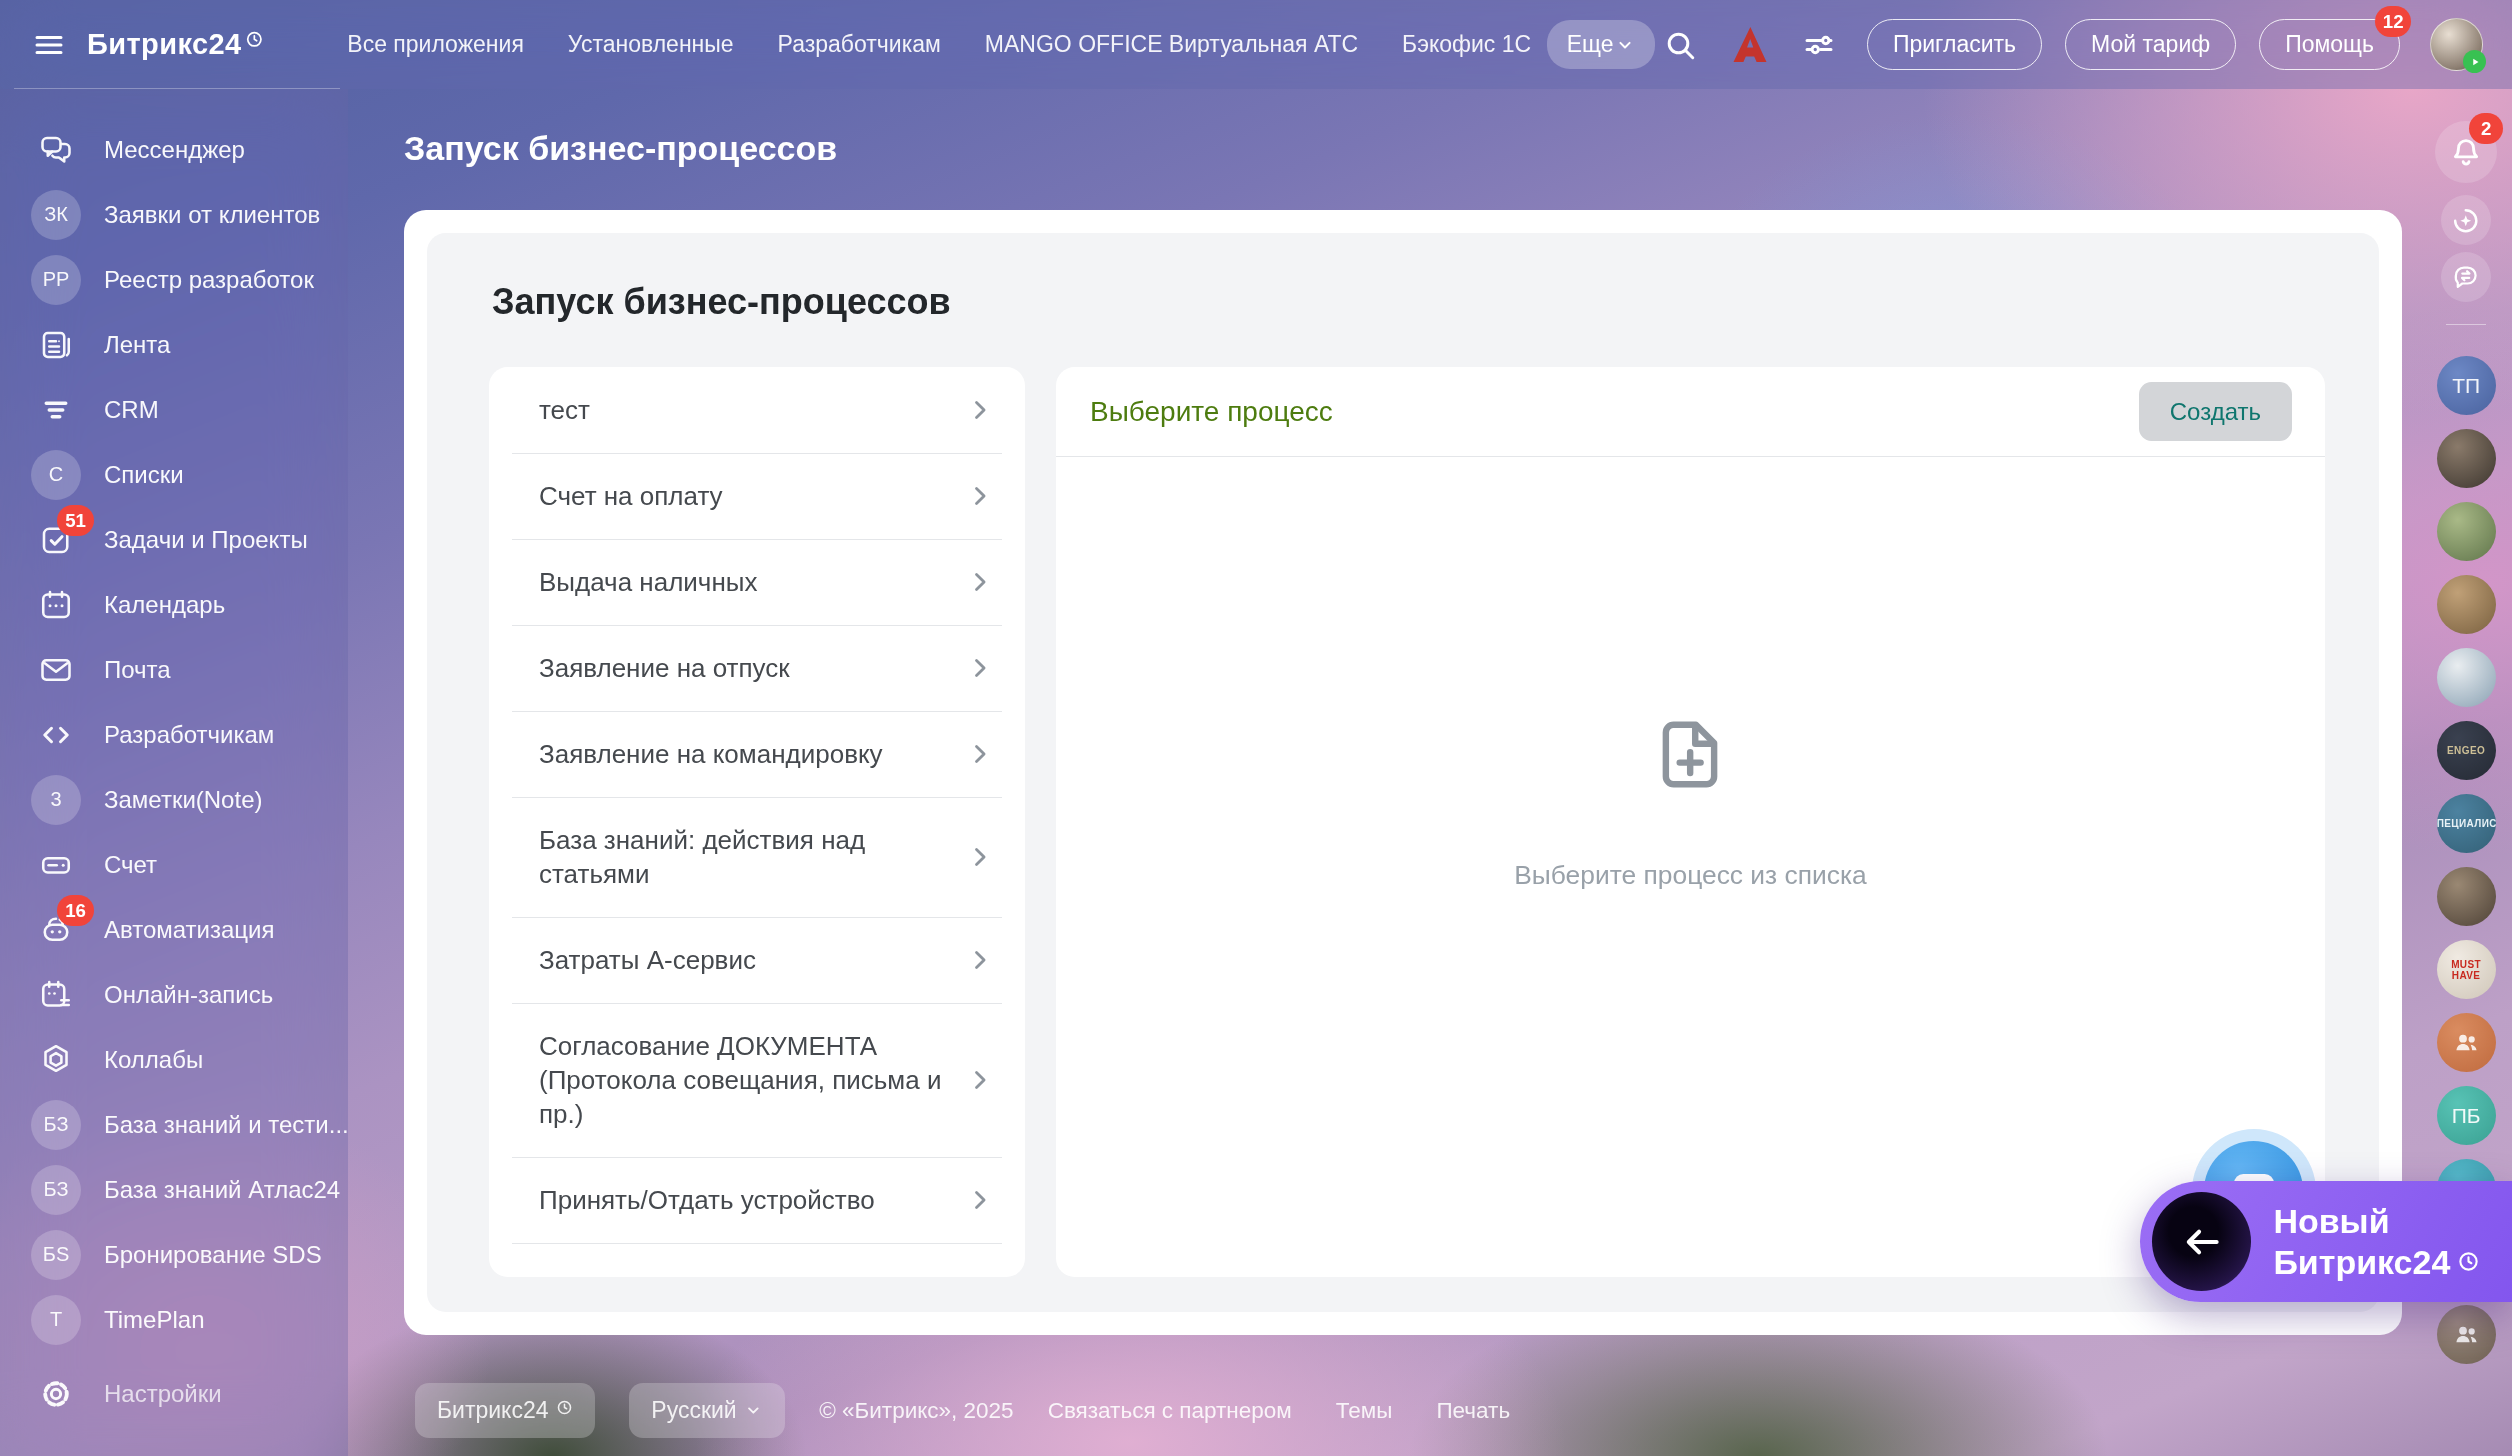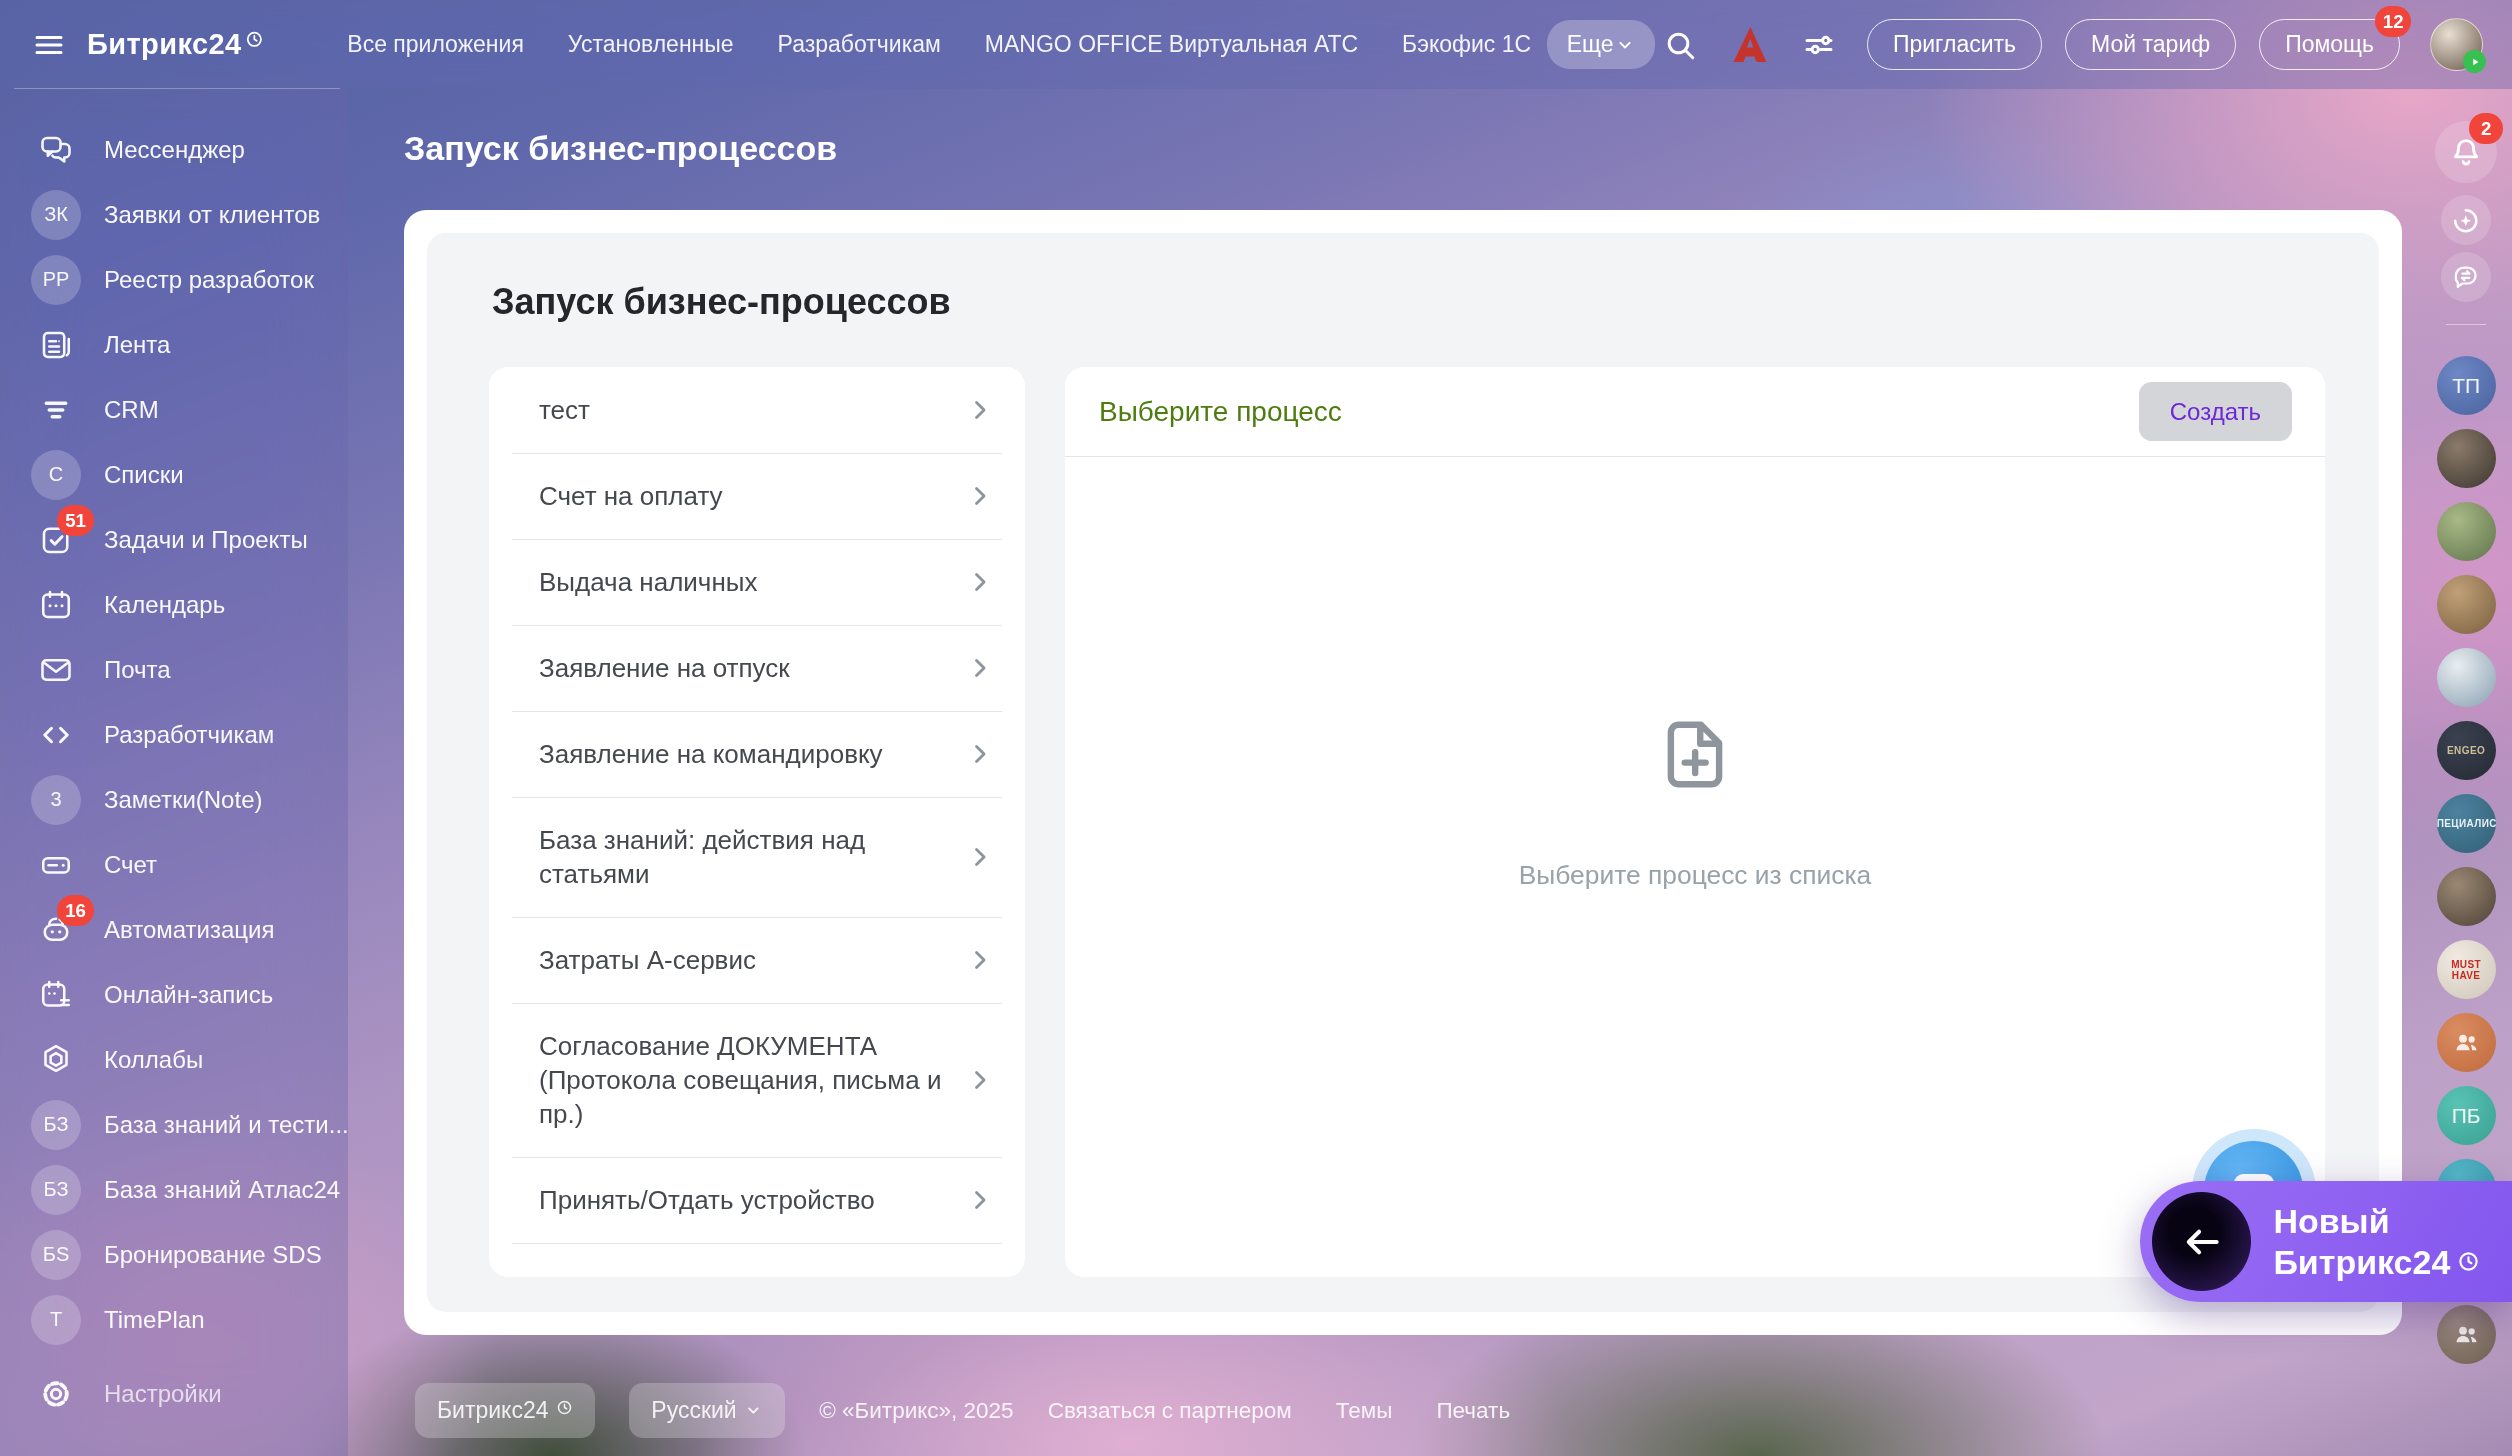--- a/index.html
+++ b/index.html
@@ -59,30 +59,30 @@
   .side-label { font-size:24px; color:rgba(255,255,255,.96); white-space:nowrap; }
   .side-settings { margin:auto 0 31px 31px; }
   .side-settings .side-label { color:rgba(255,255,255,.72); }
   
   .main { position:absolute; left:348px; top:89px; right:0; bottom:0; }
   .page-title { position:absolute; left:56px; top:40px; font-size:34px; font-weight:bold; color:#fff; }
   .card { position:absolute; left:56px; top:121px; width:1998px; height:1125px; background:#fff;
     border-radius:22px; z-index:5; }
   .card-inner { position:absolute; left:23px; right:23px; top:23px; bottom:23px; background:#f3f4f6; border-radius:18.7px; }
   .card-heading { padding:48px 0 0 65px; font-size:36px; font-weight:bold; color:#23272b; }
-  .panels { display:flex; gap:40px; padding:44px 54px 0 62px; align-items:flex-end; }
+  .panels { display:flex; gap:31px; padding:44px 54px 0 62px; align-items:flex-end; }
   .list-panel { width:536px; height:910px; background:#fff; border-radius:18.7px; overflow:hidden; flex:none; }
   .proc-row { position:relative; display:flex; align-items:center; padding:26px 31px 26px 50px; cursor:pointer; }
   .proc-label { font-size:26px; line-height:34px; color:#45494e; flex:1; padding-right:20px; }
   .proc-chev { width:28px; height:28px; color:#8d949c; flex:none; }
   .proc-row + .proc-row::before { content:""; position:absolute; top:0; left:23px; right:23px; height:1.2px; background:#e4e6e9; }
   .right-panel { flex:1; height:910px; background:#fff; border-radius:18.7px; overflow:hidden; display:flex; flex-direction:column; }
   .rp-head { height:90px; flex:none; display:flex; align-items:center; padding:0 33px 0 34px; border-bottom:1.6px solid #e4e6e9; }
   .rp-title { font-size:28px; color:#4d7c0f; flex:1; }
-  .create-btn { background:#d3d5d8; color:#6d28d9; font-size:24px; border:none; border-radius:12.4px;
+  .create-btn { background:#d3d5d8; color:#0f766e; font-size:24px; border:none; border-radius:12.4px;
     padding:15.5px 31px; cursor:default; }
   .rp-body { flex:1; display:flex; flex-direction:column; align-items:center; padding-top:257px; gap:65px; }
   .file-ic { width:81px; height:81px; color:#8e959d; }
   .empty-text { font-size:26.4px; color:#99a1a9; }
   
   .footer { position:absolute; left:415px; bottom:18.7px; display:flex; align-items:center; gap:34px; z-index:8; color:rgba(255,255,255,.88); }
   .f-pill { display:flex; align-items:center; gap:7.8px; background:rgba(255,255,255,.24); backdrop-filter:blur(15.5px);
     border-radius:14px; padding:14px 22px; font-size:23px; cursor:pointer; }
   .f-pill .clock-sup { width:17px; height:17px; margin-top:-6.2px; }
   .f-pill .chev { width:18.7px; height:18.7px; }

